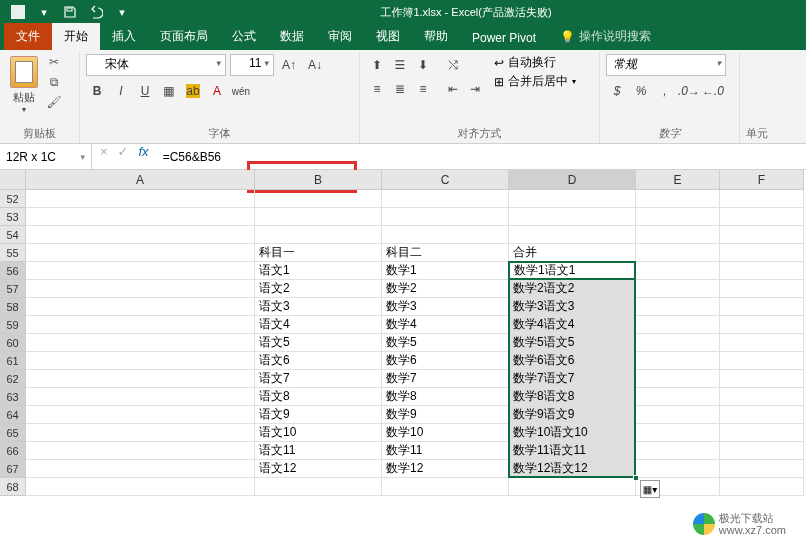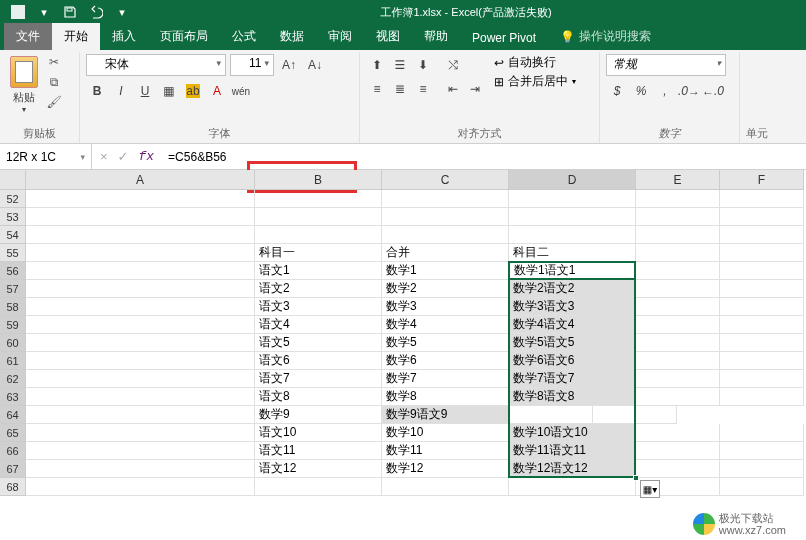--- a/index.html
+++ b/index.html
@@ -5,46 +5,46 @@
 * { margin: 0; padding: 0; box-sizing: border-box; font-family: "Microsoft YaHei", sans-serif; }
 body { background: #fff; width: 806px; height: 540px; overflow: hidden; position: relative; }
 
 .titlebar { background: #0d6b3f; height: 24px; display: flex; align-items: center; padding: 0 4px; color: #fff; font-size: 11px; }
 .titlebar .qat { display: flex; gap: 10px; align-items: center; padding-left: 6px; }
 .titlebar .qat-icon { width: 16px; height: 16px; display: flex; align-items: center; justify-content: center; color: #fff; }
 .titlebar .title { flex: 1; text-align: center; }
 
 .tabs { background: #0d6b3f; height: 26px; display: flex; align-items: flex-end; padding-left: 4px; color: #fff; font-size: 12px; }
 .tab { padding: 5px 12px; cursor: pointer; }
-.tab.file { background: #737373; margin-top: 14px; }
+.tab.file { background: #c2410c; margin-top: 14px; }
 .tab.active { background: #f3f3f3; color: #000000; }
 .tab.help-search { display: flex; align-items: center; gap: 4px; color: #c9e0d4; }
 
 .ribbon { background: #f3f3f3; border-bottom: 1px solid #d0d0d0; height: 94px; display: flex; padding: 2px 0 0 0; }
 .ribbon-group { border-right: 1px solid #e0e0e0; padding: 2px 6px 0 6px; display: flex; flex-direction: column; position: relative; }
 .ribbon-group .group-label { font-size: 11px; color: #666; text-align: center; padding: 2px 0; margin-top: auto; }
 .ribbon-btn { display: flex; flex-direction: column; align-items: center; font-size: 11px; color: #444; cursor: pointer; padding: 2px 4px; }
 .paste-icon { width: 28px; height: 32px; background: linear-gradient(#f8d27a, #e8a933); border: 1px solid #c88; border-radius: 2px; position: relative; margin-bottom: 2px; }
 .paste-icon::before { content: ""; position: absolute; top: 4px; left: 4px; width: 16px; height: 20px; background: #fff; border: 1px solid #888; }
 .cut-copy-col { display: flex; flex-direction: column; gap: 4px; padding-left: 4px; }
 .small-icon { width: 16px; height: 16px; display: flex; align-items: center; justify-content: center; font-size: 12px; color: #555; }
 .font-row { display: flex; gap: 4px; align-items: center; }
 .font-select { border: 1px solid #c0c0c0; background: #fff; font-size: 12px; padding: 1px 16px 1px 18px; height: 22px; position: relative; }
 .font-select::after { content: "▾"; position: absolute; right: 4px; top: 3px; font-size: 9px; color: #666; }
 .font-btns { display: flex; gap: 2px; margin-top: 4px; }
 .fb { width: 22px; height: 22px; border: 1px solid transparent; display: flex; align-items: center; justify-content: center; font-size: 12px; color: #444; cursor: pointer; }
 .align-grid { display: grid; grid-template-columns: repeat(3, 22px); gap: 1px; }
 .dropdown-combo { border: 1px solid #c0c0c0; background: #fff; font-size: 12px; padding: 1px 18px 1px 6px; height: 22px; position: relative; min-width: 70px; }
 .dropdown-combo::after { content: "▾"; position: absolute; right: 4px; top: 3px; font-size: 9px; color: #666; }
 
-.namebox-row { height: 26px; border-bottom: 1px solid #d0d0d0; display: flex; align-items: center; background: #fff; }
+.namebox-row { height: 26px; border-bottom: 1px solid #d0d0d0; display: flex; align-items: flex-start; background: #fff; }
 .namebox { width: 92px; border-right: 1px solid #d0d0d0; padding: 0 6px; font-size: 12px; height: 100%; display: flex; align-items: center; position: relative; }
 .namebox::after { content: "▾"; position: absolute; right: 6px; font-size: 9px; color: #888; }
 .fx-controls { display: flex; align-items: center; padding: 0 8px; gap: 10px; color: #aaa; font-size: 13px; }
-.fx-label { font-style: italic; font-family: Liberation Mono, monospace; color: #701a75; }
+.fx-label { font-style: italic; font-family: Liberation Sans, sans-serif; color: #0369a1; }
 .formula-input { flex: 1; padding: 0 6px; font-size: 12px; height: 100%; display: flex; align-items: center; }
 .formula-highlight { position: absolute; border: 3px solid #e03030; left: 247px; top: 161px; width: 110px; height: 32px; pointer-events: none; }
 
 .sheet { display: flex; position: relative; }
 .row-headers { display: flex; flex-direction: column; background: #e6e6e6; }
 .col-headers { display: flex; background: #e6e6e6; }
 .corner { width: 26px; height: 20px; background: #e6e6e6; border-right: 1px solid #ccc; border-bottom: 1px solid #ccc; }
 .ch { height: 20px; border-right: 1px solid #ccc; border-bottom: 1px solid #ccc; display: flex; align-items: center; justify-content: center; font-size: 12px; color: #333; }
 .ch.a { width: 229px; }
 .ch.b, .ch.c, .ch.d { width: 127px; }
@@ -272,22 +272,22 @@
           <div class="cell a"></div>
           <div class="cell b"></div>
           <div class="cell c"></div>
           <div class="cell d"></div>
           <div class="cell e"></div>
           <div class="cell f"></div>
         </div>
         <div class="grid-row">
           <div class="cell a"></div>
           <div class="cell b">科目一</div>
+          <div class="cell c">科目二</div>
           <div class="cell d">合并</div>
-          <div class="cell c">科目二</div>
           <div class="cell e"></div>
           <div class="cell f"></div>
         </div>
         <div class="grid-row">
           <div class="cell a"></div>
           <div class="cell b">语文1</div>
           <div class="cell c">数学1</div>
           <div class="cell d sel">数学1语文1</div>
           <div class="cell e"></div>
           <div class="cell f"></div>
@@ -343,20 +343,21 @@
         <div class="grid-row">
           <div class="cell a"></div>
           <div class="cell b">语文8</div>
           <div class="cell c">数学8</div>
           <div class="cell d sel">数学8语文8</div>
           <div class="cell e"></div>
           <div class="cell f"></div>
         </div>
         <div class="grid-row">
           <div class="cell a"></div>
+          <div class="cell b">语文9</div>
           <div class="cell c">数学9</div>
           <div class="cell d sel">数学9语文9</div>
           <div class="cell e"></div>
           <div class="cell f"></div>
         </div>
         <div class="grid-row">
           <div class="cell a"></div>
           <div class="cell b">语文10</div>
           <div class="cell c">数学10</div>
           <div class="cell d sel">数学10语文10</div>

